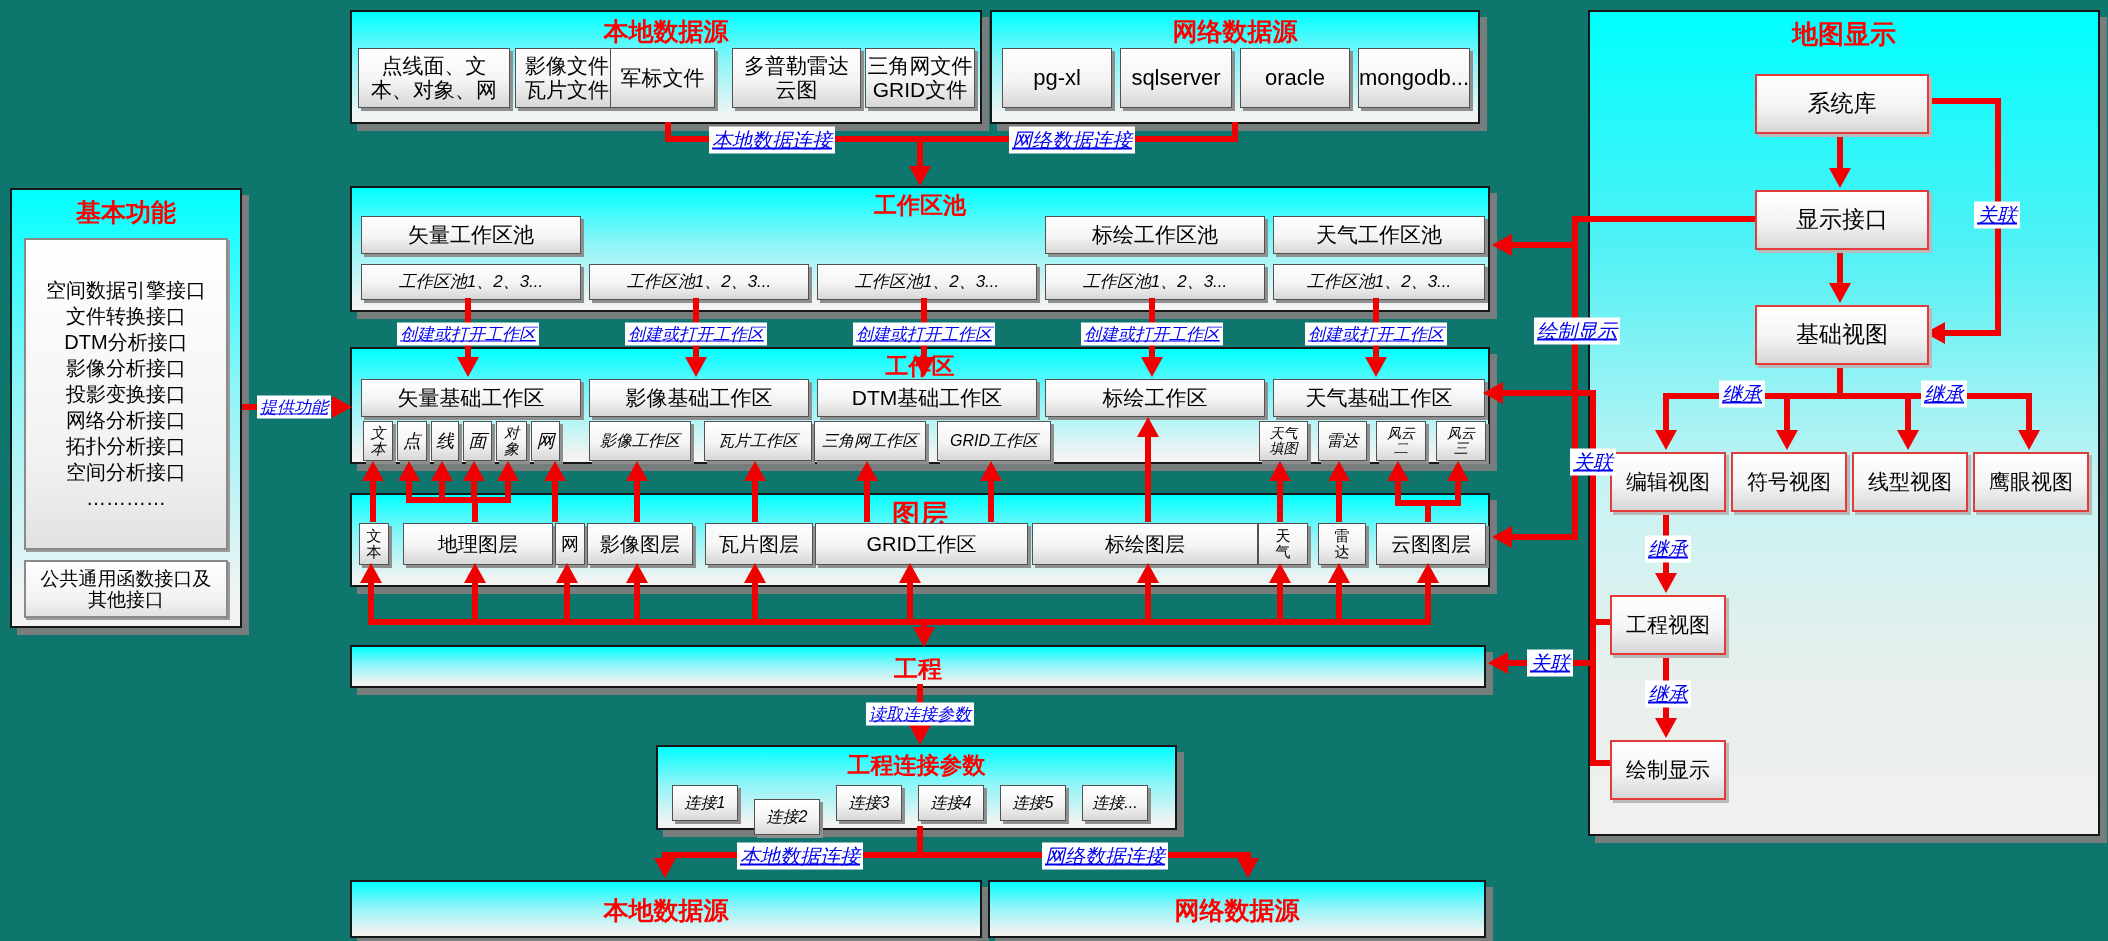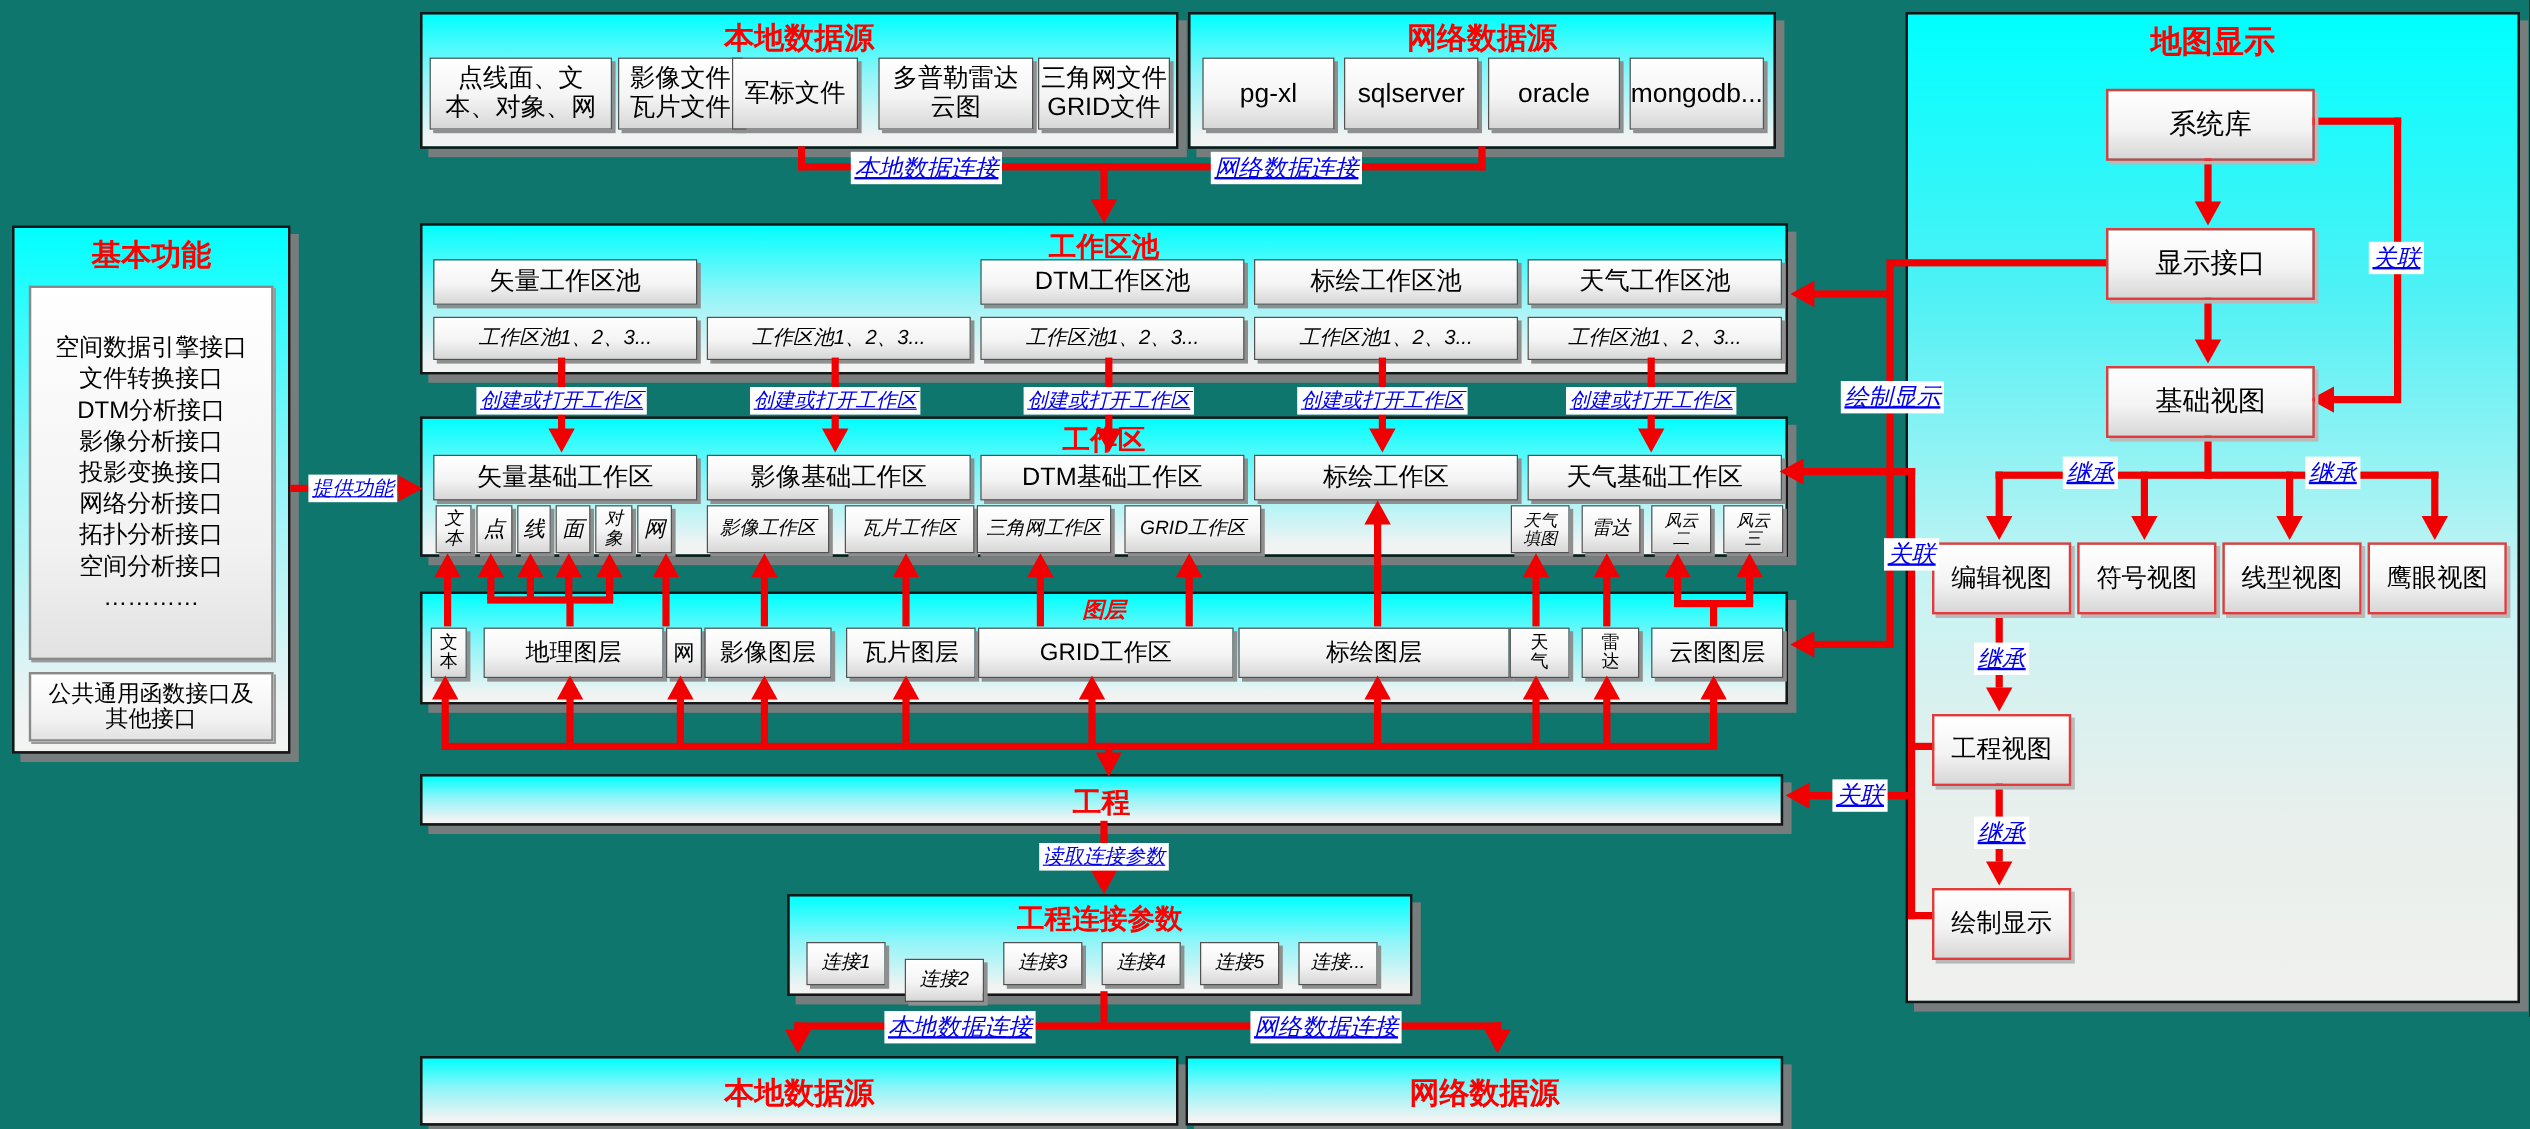--- a/index.html
+++ b/index.html
@@ -64,21 +64,20 @@
 拓扑分析接口
 空间分析接口
 …………</div>
     <div class="node inner" style="left:12px;top:370px;width:200px;height:54px;font-size:19px;">公共通用函数接口及
 其他接口</div>
   </div>
 
   <div class="panel grad-s" style="left:350px;top:186px;width:1136px;height:122px;">
     <div class="ptitle" style="top:2px;font-size:23px;">工作区池</div>
     <div class="node" style="left:9px;top:28px;width:218px;height:36px;font-size:21px;">矢量工作区池</div>
-    <div class="node" style="left:465px;top:28px;width:218px;height:36px;font-size:21px;">DTM工作区池</div>
     <div class="node" style="left:693px;top:28px;width:218px;height:36px;font-size:21px;">标绘工作区池</div>
     <div class="node" style="left:921px;top:28px;width:210px;height:36px;font-size:21px;">天气工作区池</div>
     <div class="node it" style="left:9px;top:76px;width:218px;height:34px;font-size:17px;">工作区池1、2、3...</div>
     <div class="node it" style="left:237px;top:76px;width:218px;height:34px;font-size:17px;">工作区池1、2、3...</div>
     <div class="node it" style="left:465px;top:76px;width:218px;height:34px;font-size:17px;">工作区池1、2、3...</div>
     <div class="node it" style="left:693px;top:76px;width:218px;height:34px;font-size:17px;">工作区池1、2、3...</div>
     <div class="node it" style="left:921px;top:76px;width:210px;height:34px;font-size:17px;">工作区池1、2、3...</div>
   </div>
 
   <div class="panel grad-s" style="left:350px;top:347px;width:1136px;height:113px;">
@@ -107,21 +106,21 @@
     <div class="node it" style="left:907px;top:72px;width:47px;height:38px;font-size:14px;line-height:1.1;">天气
 填图</div>
     <div class="node it" style="left:966px;top:72px;width:47px;height:38px;font-size:16px;">雷达</div>
     <div class="node it" style="left:1024px;top:72px;width:48px;height:38px;font-size:14px;line-height:1.1;">风云
 二</div>
     <div class="node it" style="left:1084px;top:72px;width:48px;height:38px;font-size:14px;line-height:1.1;">风云
 三</div>
   </div>
 
   <div class="panel grad-s" style="left:350px;top:493px;width:1136px;height:90px;">
-    <div class="ptitle" style="top:1px;font-size:18px;font-style:italic;">图层</div>
+    <div class="ptitle" style="top:1px;font-size:28px;">图层</div>
     <div class="node" style="left:7px;top:28px;width:28px;height:40px;font-size:15px;line-height:1.05;">文
 本</div>
     <div class="node" style="left:51px;top:28px;width:148px;height:40px;font-size:20px;">地理图层</div>
     <div class="node" style="left:203px;top:28px;width:28px;height:40px;font-size:18px;">网</div>
     <div class="node" style="left:235px;top:28px;width:104px;height:40px;font-size:20px;">影像图层</div>
     <div class="node" style="left:353px;top:28px;width:106px;height:40px;font-size:20px;">瓦片图层</div>
     <div class="node" style="left:463px;top:28px;width:211px;height:40px;font-size:20px;">GRID工作区</div>
     <div class="node" style="left:680px;top:28px;width:224px;height:40px;font-size:20px;">标绘图层</div>
     <div class="node" style="left:906px;top:28px;width:48px;height:40px;font-size:15px;line-height:1.05;">天
 气</div>

